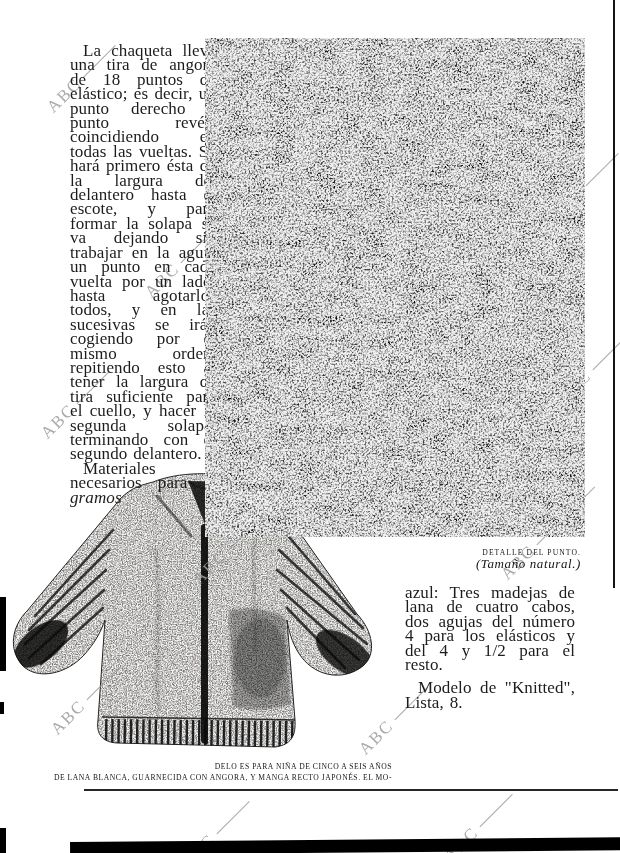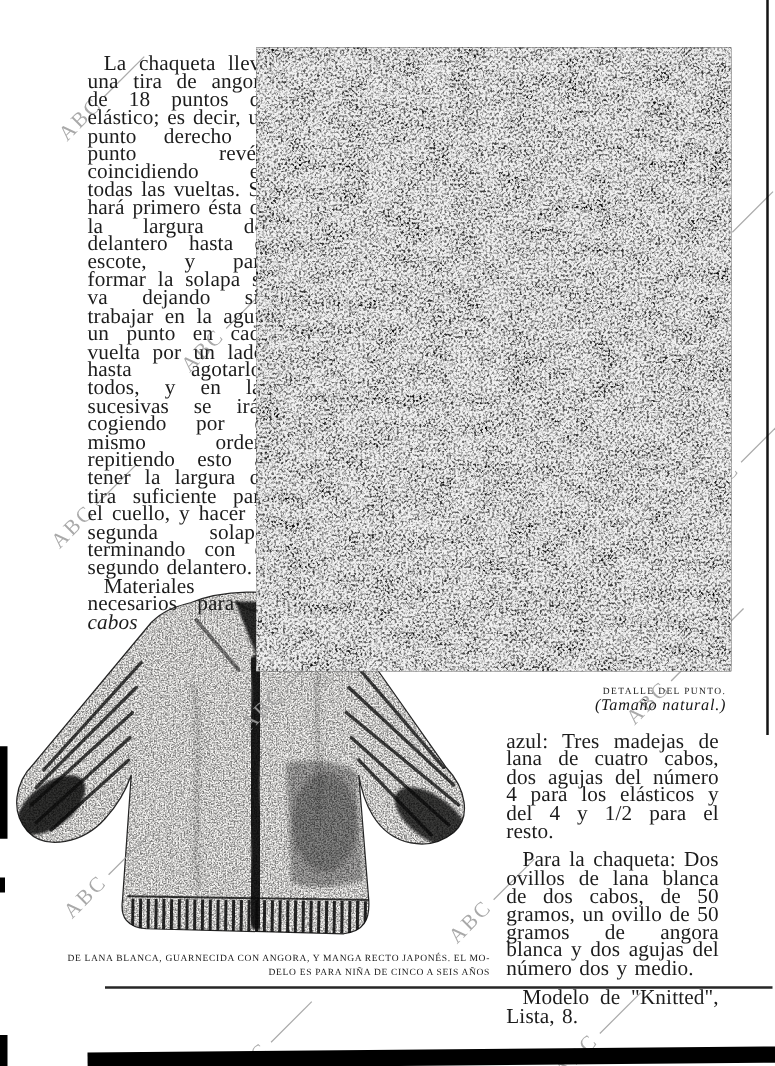--- a/index.html
+++ b/index.html
@@ -73,21 +73,21 @@
   #edge-b{left:0;top:702px;width:4px;height:12px;}
   #edge-c{left:0;top:828px;width:6px;height:25px;}
 </style>
 </head>
 <body>
 
 <div id="page">
 
   <div id="left-col" class="col">
     <p class="ind">La chaqueta lleva una tira de angora de 18 puntos de elástico; es decir, un punto derecho y punto revés, coincidiendo en todas las vueltas. Se hará primero ésta de la largura del delantero hasta el escote, y para formar la solapa se va dejando sin trabajar en la aguja un punto en cada vuelta por un lado, hasta agotarlos todos, y en las sucesivas se irán cogiendo por el mismo orden, repitiendo esto al tener la largura de tira suficiente para el cuello, y hacer la segunda solapa, terminando con el segundo delantero.</p>
-    <p class="ind"><span>Materiales necesarios para el </span><em>cabos</em></p>
+    <p class="ind"><span>Materiales necesarios para el </span><em>gramos</em></p>
   </div>
 
   <div id="fabric-photo">
     <svg viewBox="0 0 380 499" preserveAspectRatio="none">
       <defs>
         <filter id="fnoise" x="0" y="0" width="100%" height="100%">
           <feTurbulence type="fractalNoise" baseFrequency="0.55" numOctaves="2" seed="7" stitchTiles="stitch"></feTurbulence>
           <feColorMatrix type="matrix" values="0 0 0 0 1  0 0 0 0 1  0 0 0 0 1  2 2 2 0 -2.2"></feColorMatrix>
         </filter>
         <filter id="fblob" x="0" y="0" width="100%" height="100%">
@@ -163,27 +163,26 @@
       <ellipse cx="340" cy="186" rx="34" ry="17" transform="rotate(36 340 186)" fill="#0b0b0b" opacity="0.8" filter="url(#jblur1)"></ellipse>
 
       <path d="M97,249 L294,252" stroke="#0e0e0e" stroke-width="1.5" opacity="0.8"></path>
       <line x1="100" y1="264" x2="292" y2="266" stroke="#0e0e0e" stroke-width="26" stroke-dasharray="2.4 3.8" opacity="0.88"></line>
 
       <rect width="385" height="300" fill="#000" filter="url(#jnoise)" opacity="0.5"></rect>
     </g>
   </svg>
 
   <div id="jacket-caption" class="caption">
+    <div>DELO ES PARA NIÑA DE CINCO A SEIS AÑOS</div>
     <div>DE LANA BLANCA, GUARNECIDA CON ANGORA, Y MANGA RECTO JAPONÉS. EL MO-</div>
-    <div>DELO ES PARA NIÑA DE CINCO A SEIS AÑOS</div>
   </div>
 
   <div id="right-col" class="col">
     <p>azul: Tres madejas de lana de cuatro cabos, dos agujas del número 4 para los elásticos y del 4 y 1/2 para el resto.</p>
-    <p class="ind sp">Para la chaqueta: Dos ovillos de lana blanca de dos cabos, de 50 gramos, un ovillo de 50 gramos de angora blanca y dos agujas del número dos y medio.</p>
     <p class="ind sp">Modelo de "Knitted", Lista, 8.</p>
   </div>
 
   <div class="wm" style="left:50px;top:100px">
       <span class="wm-text">ABC</span>
       <span class="wm-line"></span>
     </div>
   <div class="wm" style="left:148px;top:285px">
       <span class="wm-text">ABC</span>
       <span class="wm-line"></span>

